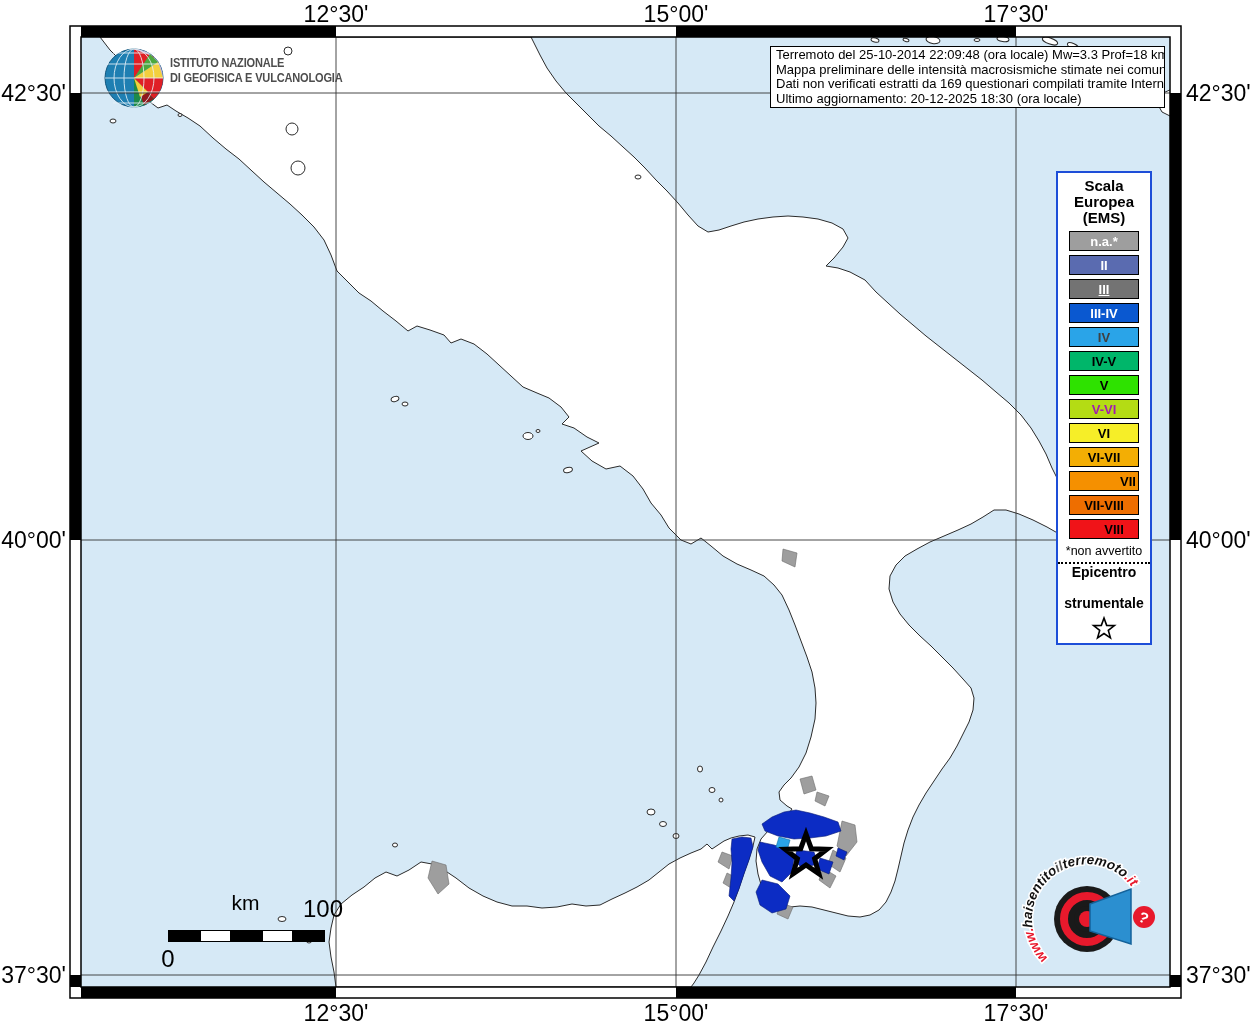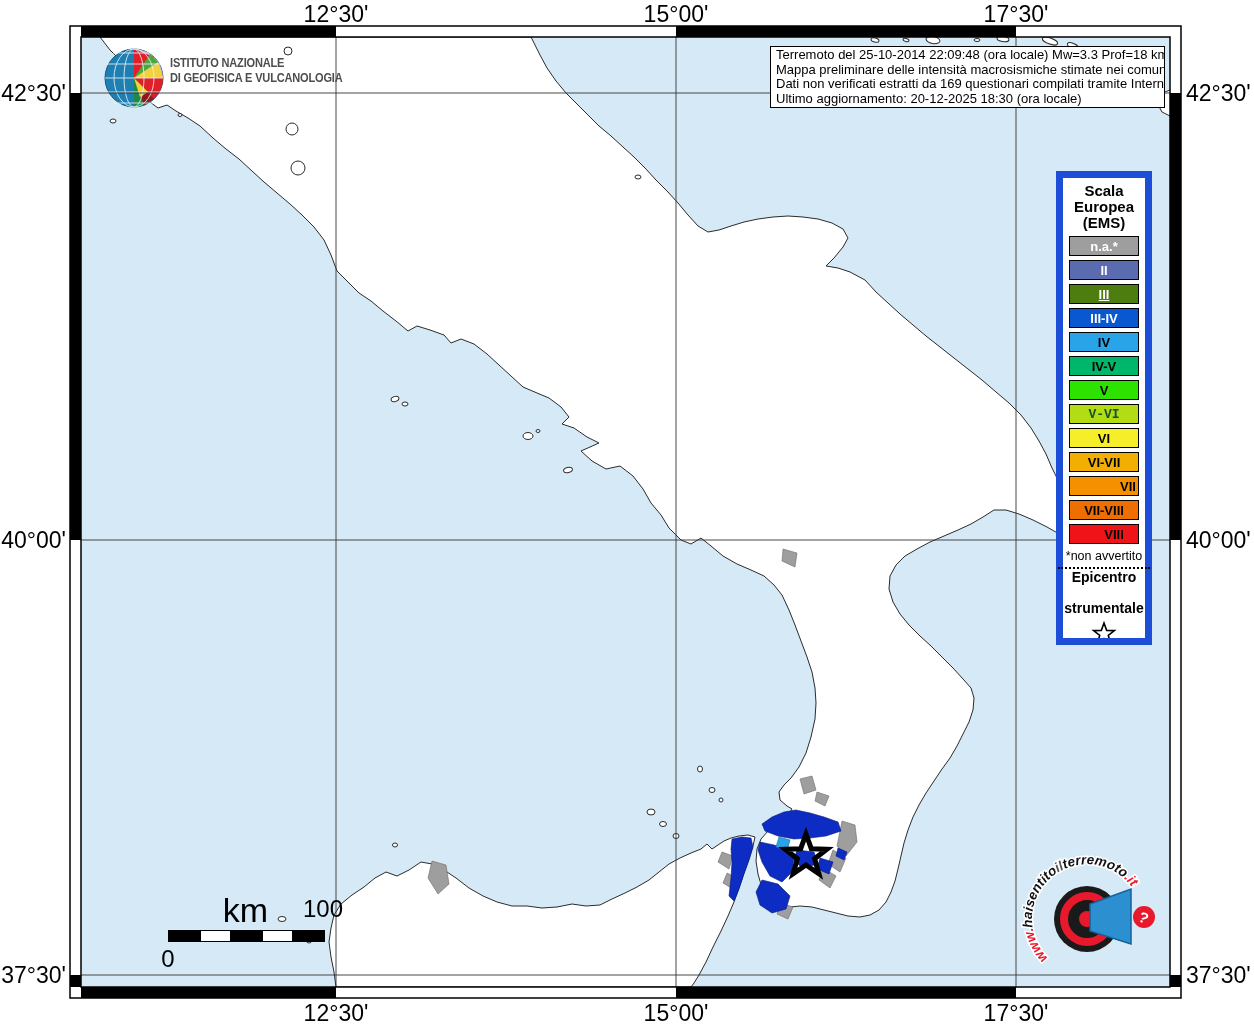--- a/index.html
+++ b/index.html
@@ -6,30 +6,30 @@
   #page{position:relative;width:1254px;height:1024px;background:#ffffff;overflow:hidden;
         font-family:"Liberation Sans", sans-serif;color:#000;}
   .axis-label{position:absolute;font-size:23px;color:#000;white-space:nowrap;}
   .axis-top,.axis-bottom{transform:translateX(-50%);}
   .axis-left{text-align:right;transform:translateY(-50%);}
   .axis-right{transform:translateY(-50%);}
   #info-box{position:absolute;left:770px;top:46px;width:383px;height:58px;background:#fff;
             border:1px solid #000;font-size:13px;line-height:14.6px;padding:1px 5px;white-space:nowrap;overflow:hidden;}
   #ingv-text{position:absolute;left:170px;top:56px;font-size:12px;font-weight:bold;color:#4d4d4d;
              letter-spacing:-0.2px;line-height:15px;transform:scaleX(.92);transform-origin:left top;white-space:nowrap;}
-  #legend{position:absolute;left:1056px;top:171px;width:96px;height:474px;background:#fff;border:7px solid #1d4ed8;
+  #legend{position:absolute;left:1056px;top:171px;width:96px;height:474px;background:#fff;border:2px solid #1d4ed8;
           box-sizing:border-box;display:flex;flex-direction:column;align-items:center;}
   #legend .ltitle{font-size:15px;font-weight:bold;line-height:16px;text-align:center;}
   #legend .chips{margin-top:5px;display:flex;flex-direction:column;gap:4px;}
   .chip{width:70px;height:20px;border:1px solid #000;box-sizing:border-box;display:flex;align-items:center;justify-content:center;
         font-size:13px;font-weight:bold;}
   #legend .footnote{font-size:12.5px;margin-top:5px;white-space:nowrap;}
   #legend .dash{width:92px;border-top:2px dotted #000;margin-top:4px;}
   #legend .epi{font-size:14px;font-weight:bold;line-height:15px;text-align:center;margin-top:1px;}
-  #scalebar-unit{position:absolute;left:168px;top:891px;width:155px;text-align:center;font-size:34px;}
+  #scalebar-unit{position:absolute;left:168px;top:891px;width:155px;text-align:center;font-size:21px;}
   #scalebar{position:absolute;left:168px;top:930px;width:155px;height:10px;border:1px solid #000;display:flex;box-sizing:content-box;}
   #scalebar .seg{width:31px;height:10px;}
   #scalebar .b{background:#000;} #scalebar .w{background:#fff;border-left:1px solid #000;border-right:1px solid #000;box-sizing:border-box;}
   #scalebar-min{position:absolute;left:153px;top:945px;width:30px;text-align:center;font-size:24px;}
   #scalebar-max{position:absolute;left:299px;top:895px;width:48px;text-align:center;font-size:24px;}
   svg text{font-family:"Liberation Sans", sans-serif;}
 </style>
 </head>
 <body>
 
@@ -202,26 +202,26 @@
     <div>Ultimo aggiornamento: 20-12-2025 18:30 (ora locale)</div>
   </div>
 
   <div id="legend">
     <div class="ltitle" style="margin-top:5px;">Scala</div>
     <div class="ltitle">Europea</div>
     <div class="ltitle">(EMS)</div>
     <div class="chips">
       <div class="chip" style="background-color: rgb(158, 158, 158); color: rgb(255, 255, 255);">n.a.*</div>
       <div class="chip" style="background-color: rgb(90, 107, 176); color: rgb(255, 255, 255);">II</div>
-      <div class="chip" style="background-color: #4d7c0f; color: rgb(255, 255, 255); text-decoration: underline;">III</div>
+      <div class="chip" style="background-color: #737373; color: rgb(255, 255, 255); text-decoration: underline;">III</div>
       <div class="chip" style="background-color: rgb(10, 88, 208); color: rgb(255, 255, 255);">III-IV</div>
-      <div class="chip" style="background-color: rgb(42, 164, 232); color: #000000;">IV</div>
+      <div class="chip" style="background-color: rgb(42, 164, 232); color: #404040;">IV</div>
       <div class="chip" style="background-color: rgb(0, 182, 106); color: rgb(0, 0, 0);">IV-V</div>
       <div class="chip" style="background-color: rgb(46, 226, 0); color: rgb(0, 0, 0);">V</div>
-      <div class="chip" style="background-color: rgb(180, 220, 20); color: #14532d; font-family: Liberation Mono, monospace;">V-VI</div>
+      <div class="chip" style="background-color: rgb(180, 220, 20); color: #a21caf;">V-VI</div>
       <div class="chip" style="background-color: rgb(246, 238, 40); color: rgb(0, 0, 0);">VI</div>
       <div class="chip" style="background-color: rgb(243, 174, 4); color: rgb(0, 0, 0);">VI-VII</div>
       <div class="chip" style="background-color: rgb(245, 144, 0); color: rgb(0, 0, 0); padding-left: 48px;">VII</div>
       <div class="chip" style="background-color: rgb(238, 110, 0); color: rgb(0, 0, 0);">VII-VIII</div>
       <div class="chip" style="background-color: rgb(240, 19, 24); color: rgb(0, 0, 0); padding-left: 20px;">VIII</div>
     </div>
     <div class="footnote">*non avvertito</div>
     <div class="dash"></div>
     <div class="epi">Epicentro</div>
     <div class="epi" style="margin-top:16px;">strumentale</div>

